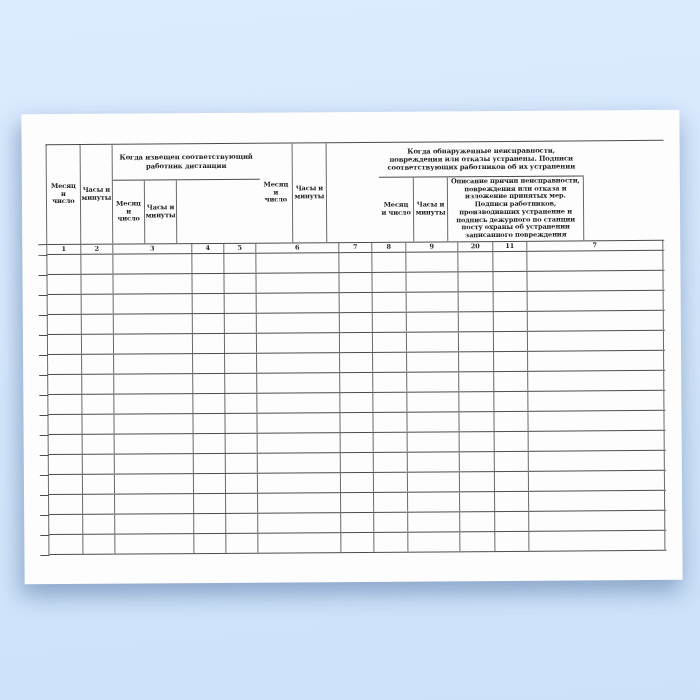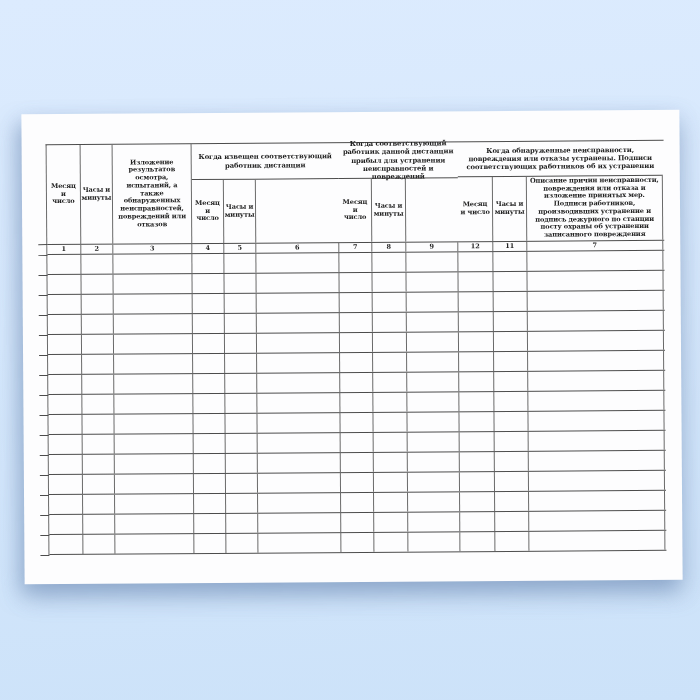--- a/index.html
+++ b/index.html
@@ -65,32 +65,30 @@
 </head>
 <body>
 
 <div class="scene">
   <div class="paper">
     <div class="tbl">
 
       <div class="hdr-row">
         <div class="cell hc c1">Месяц и число</div>
         <div class="cell hc c2">Часы и минуты</div>
-        <div class="cell hc c3">Изложение результатов осмотра, испытаний, а также обнаруженных неисправностей, повреждений или отказов</div>
 
         <div class="grp g1">
           <div class="grp-title">Когда извещен соответствующий работник дистанции</div>
           <div class="grp-cols">
             <div class="cell hc c4">Месяц и число</div>
             <div class="cell hc c5">Часы и минуты</div>
           </div>
         </div>
 
         <div class="grp g2">
-          <div class="grp-title">Когда соответствующий работник данной дистанции прибыл для устранения неисправностей и повреждений</div>
           <div class="grp-cols">
             <div class="cell hc c7">Месяц и число</div>
             <div class="cell hc c8">Часы и минуты</div>
           </div>
         </div>
 
         <div class="grp g3">
           <div class="grp-title">Когда обнаруженные неисправности, повреждения или отказы устранены. Подписи соответствующих работников об их устранении</div>
           <div class="grp-cols">
             <div class="cell hc c10">Месяц и число</div>
@@ -103,21 +101,21 @@
       <div class="num-row">
         <div class="cell nc c1">1</div>
         <div class="cell nc c2">2</div>
         <div class="cell nc c3">3</div>
         <div class="cell nc c4">4</div>
         <div class="cell nc c5">5</div>
         <div class="cell nc c6">6</div>
         <div class="cell nc c7">7</div>
         <div class="cell nc c8">8</div>
         <div class="cell nc c9">9</div>
-        <div class="cell nc c10">12</div>
+        <div class="cell nc c10">20</div>
         <div class="cell nc c11">11</div>
         <div class="cell nc c12">7</div>
       </div>
 
       <div class="tbody">
   <div class="brow">
     <div class="cell bc c1"></div>
     <div class="cell bc c2"></div>
     <div class="cell bc c3"></div>
     <div class="cell bc c4"></div>

